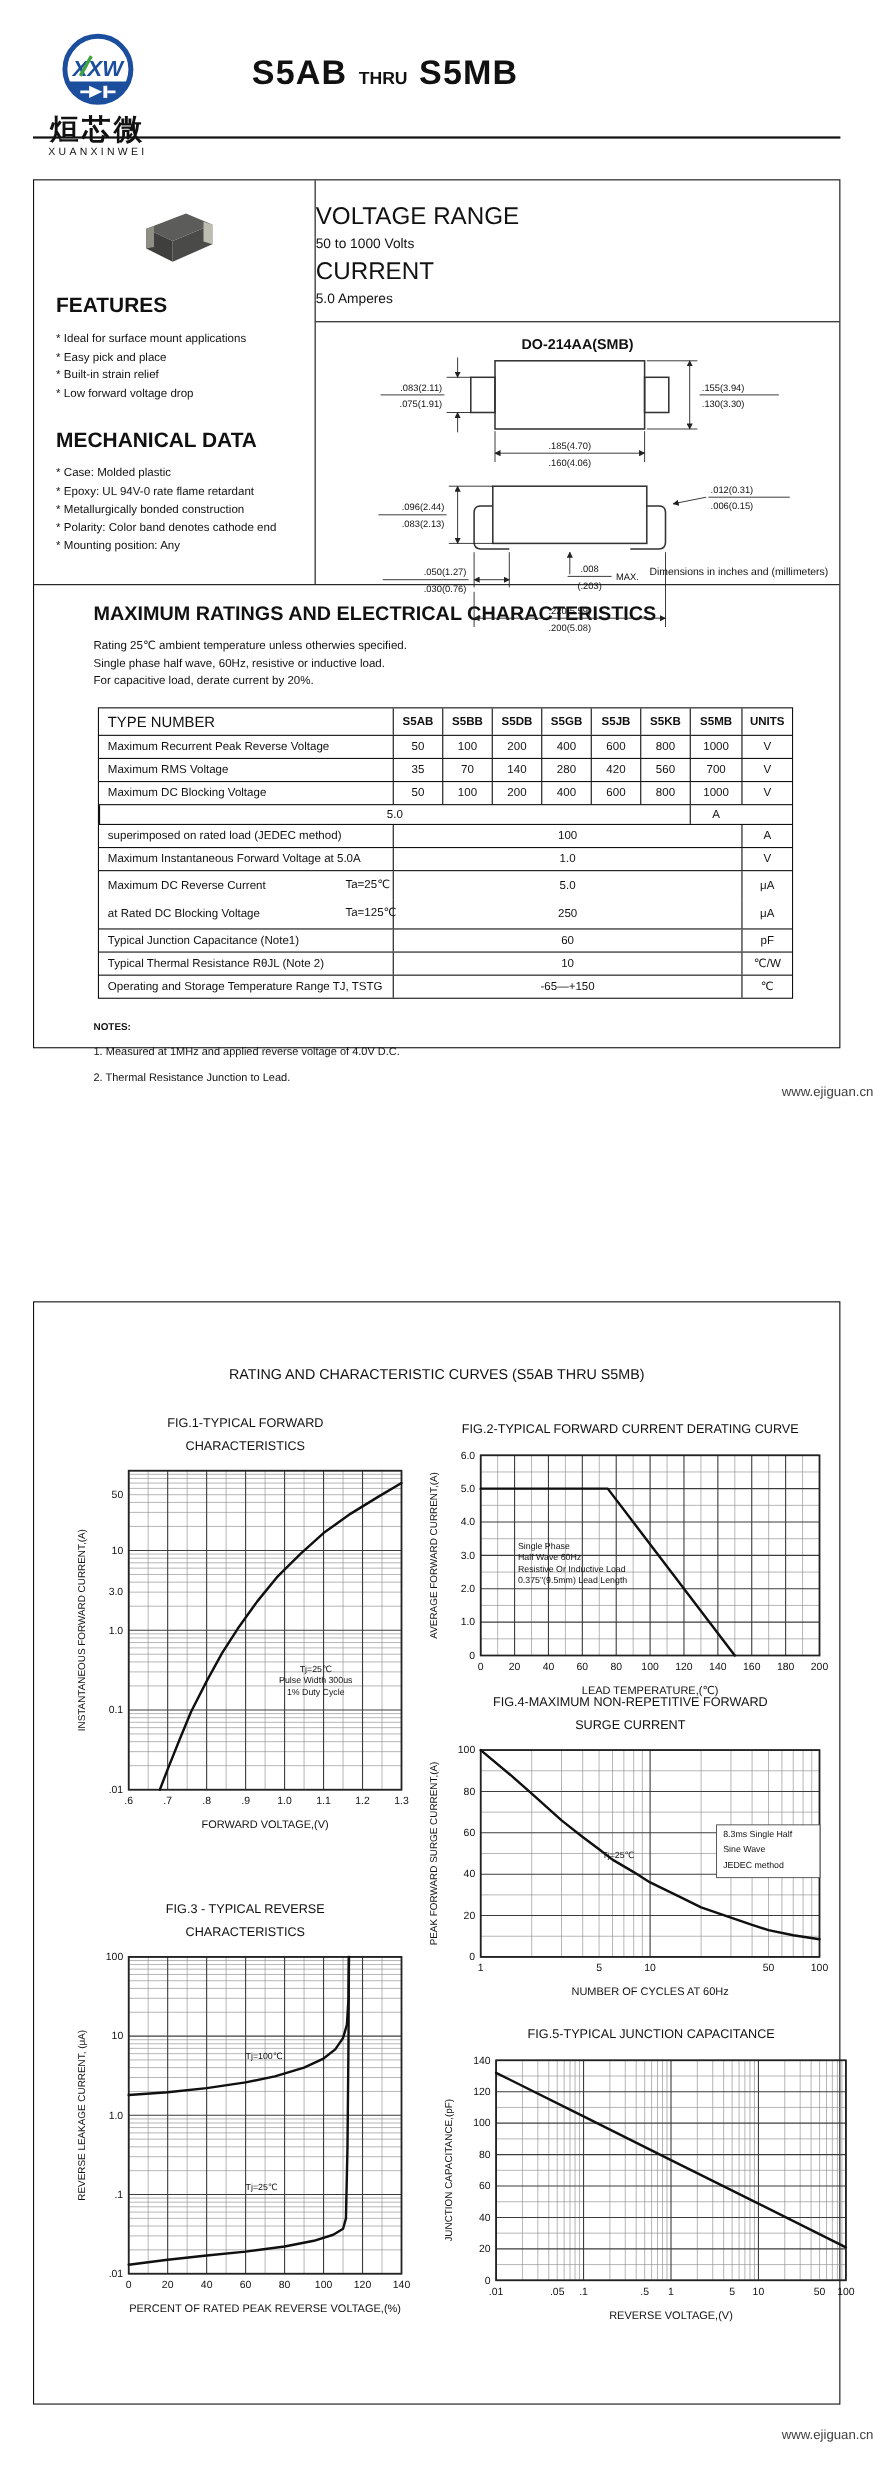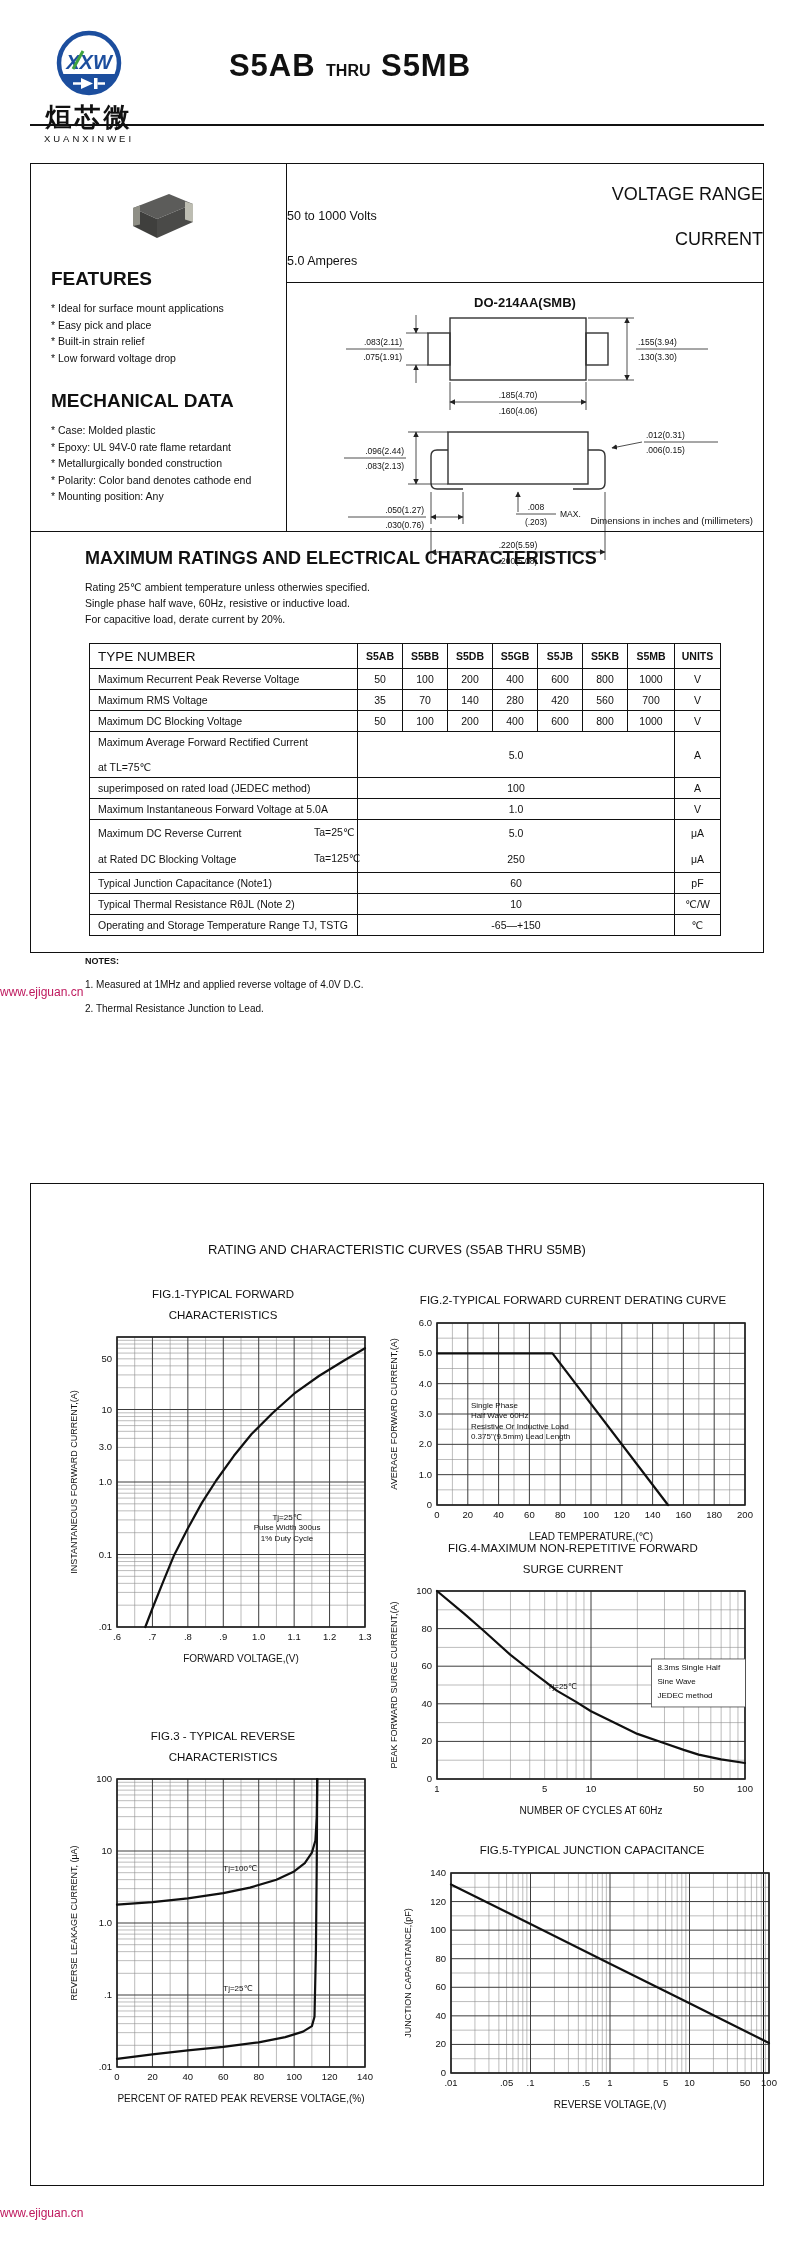--- a/index.html
+++ b/index.html
@@ -22,21 +22,21 @@
 
 #box1{left:30px;top:163px;width:734px;height:790px;border:1.6px solid #111}
 #twocol{display:flex;height:368px;border-bottom:1.6px solid #111}
 #leftcol{width:256px;border-right:1.6px solid #111;padding:16px 14px 0 20px}
 #photo{width:86px;margin:8px auto 0;display:block}
 .h1{font-size:19px;font-weight:bold;margin-top:24px}
 .list{margin-top:10px}
 .list .li{font-size:10.5px;line-height:16.5px}
 .list .li::before{content:"* "}
 #rightcol{flex:1;position:relative}
-.vrlabel{text-align:right;font-size:18px;margin-top:20px}
+.vrlabel{text-align:left;font-size:22px;margin-top:20px}
 .vrvalue{text-align:left;font-size:12.5px;margin-top:4px}
 #vr-divider{border-top:1.5px solid #111;margin-top:14px}
 #pkg-name{text-align:center;font-weight:bold;font-size:13px;margin-top:12px}
 .pkgsvg{display:block;margin:2px auto 0}
 #dims-note{position:absolute;right:10px;bottom:5px;font-size:9.5px}
 
 
 #ratings{padding:16px 24px 0 54px}
 #ratings-heading{font-size:18px;font-weight:bold}
 #conditions{margin-top:10px}
@@ -54,21 +54,21 @@
 .thead .tlabel{font-size:13.5px;padding-top:5px;padding-bottom:4px}
 .thead .tval,.thead .tunit{font-weight:bold;font-size:10.5px}
 .cond{position:absolute;left:224px;top:3px}
 .trow.condrow .tlabel{padding-top:6px;padding-bottom:6px}
 .trow.condrow .cond{top:6px}
 #notes{margin-top:20px}
 #notes .nh{font-size:9px;font-weight:bold}
 #notes .li{font-size:10px;margin-top:13px}
 
 
-.footer{left:0;width:100%;text-align:left;font-size:12px;color:#be185d}
+.footer{left:0;width:100%;text-align:right;font-size:12px;color:#404040}
 #footer1{top:985px}
 #footer2{top:2206px}
 
 
 #box2{left:30px;top:1183px;width:734px;height:1003px;border:1.6px solid #111}
 #curves-title{position:absolute;top:58px;left:0;width:100%;text-align:center;font-size:13px}
 .fig{position:absolute}
 .fig-title{text-align:center;font-size:11.5px;line-height:1.8;white-space:nowrap}
 .chart{width:100%;margin-top:4px}
 #fig1{left:36px;top:100px;width:312px}  #fig1 .chart{height:338px}
@@ -268,24 +268,20 @@
             <div class="tcell tval">50</div>
             <div class="tcell tval">100</div>
             <div class="tcell tval">200</div>
             <div class="tcell tval">400</div>
             <div class="tcell tval">600</div>
             <div class="tcell tval">800</div>
             <div class="tcell tval">1000</div>
             <div class="tcell tunit">V</div>
           </div>
           <div class="trow tall">
-            <div class="tcell tlabel">
-              <div class="lline">Maximum Average Forward Rectified Current</div>
-              <div class="lline">at TL=75℃</div>
-            </div>
             <div class="tcell tval" style="grid-column: span 7;">5.0</div>
             <div class="tcell tunit">A</div>
           </div>
           <div class="trow tall">
             <div class="tcell tlabel">
               <div class="lline">superimposed on rated load (JEDEC method)</div>
             </div>
             <div class="tcell tval" style="grid-column: span 7;">100</div>
             <div class="tcell tunit">A</div>
           </div>

